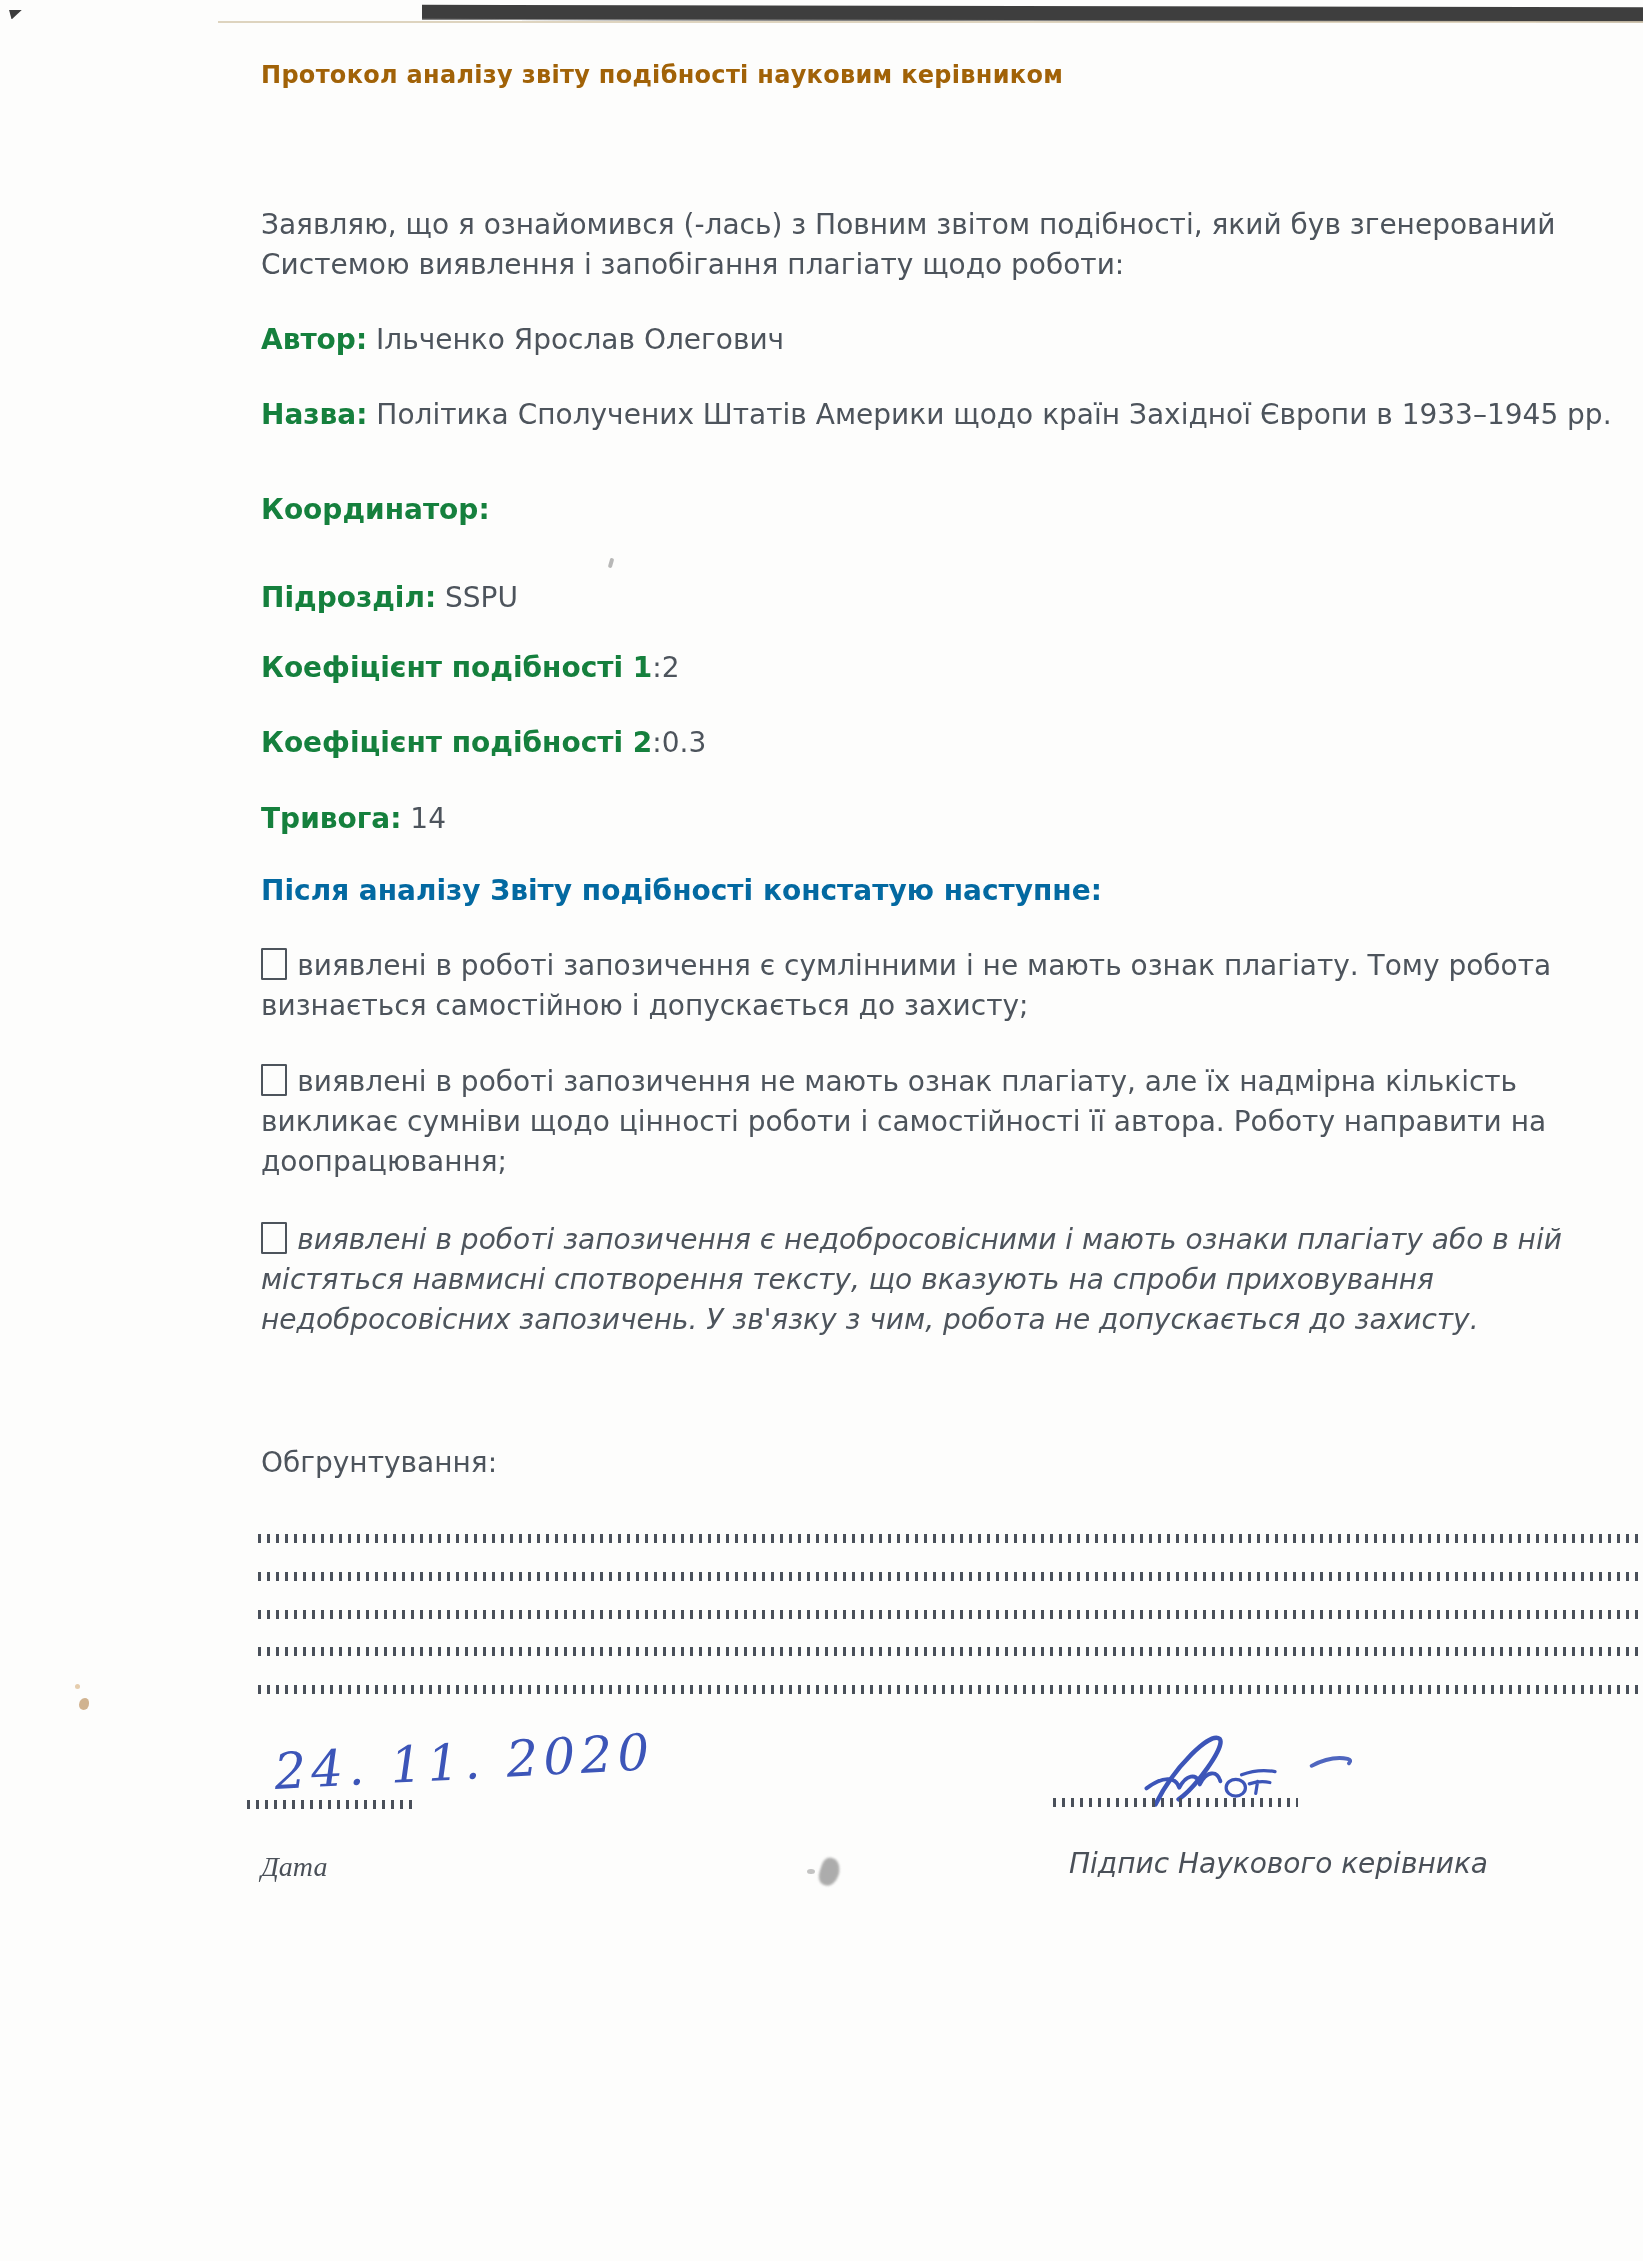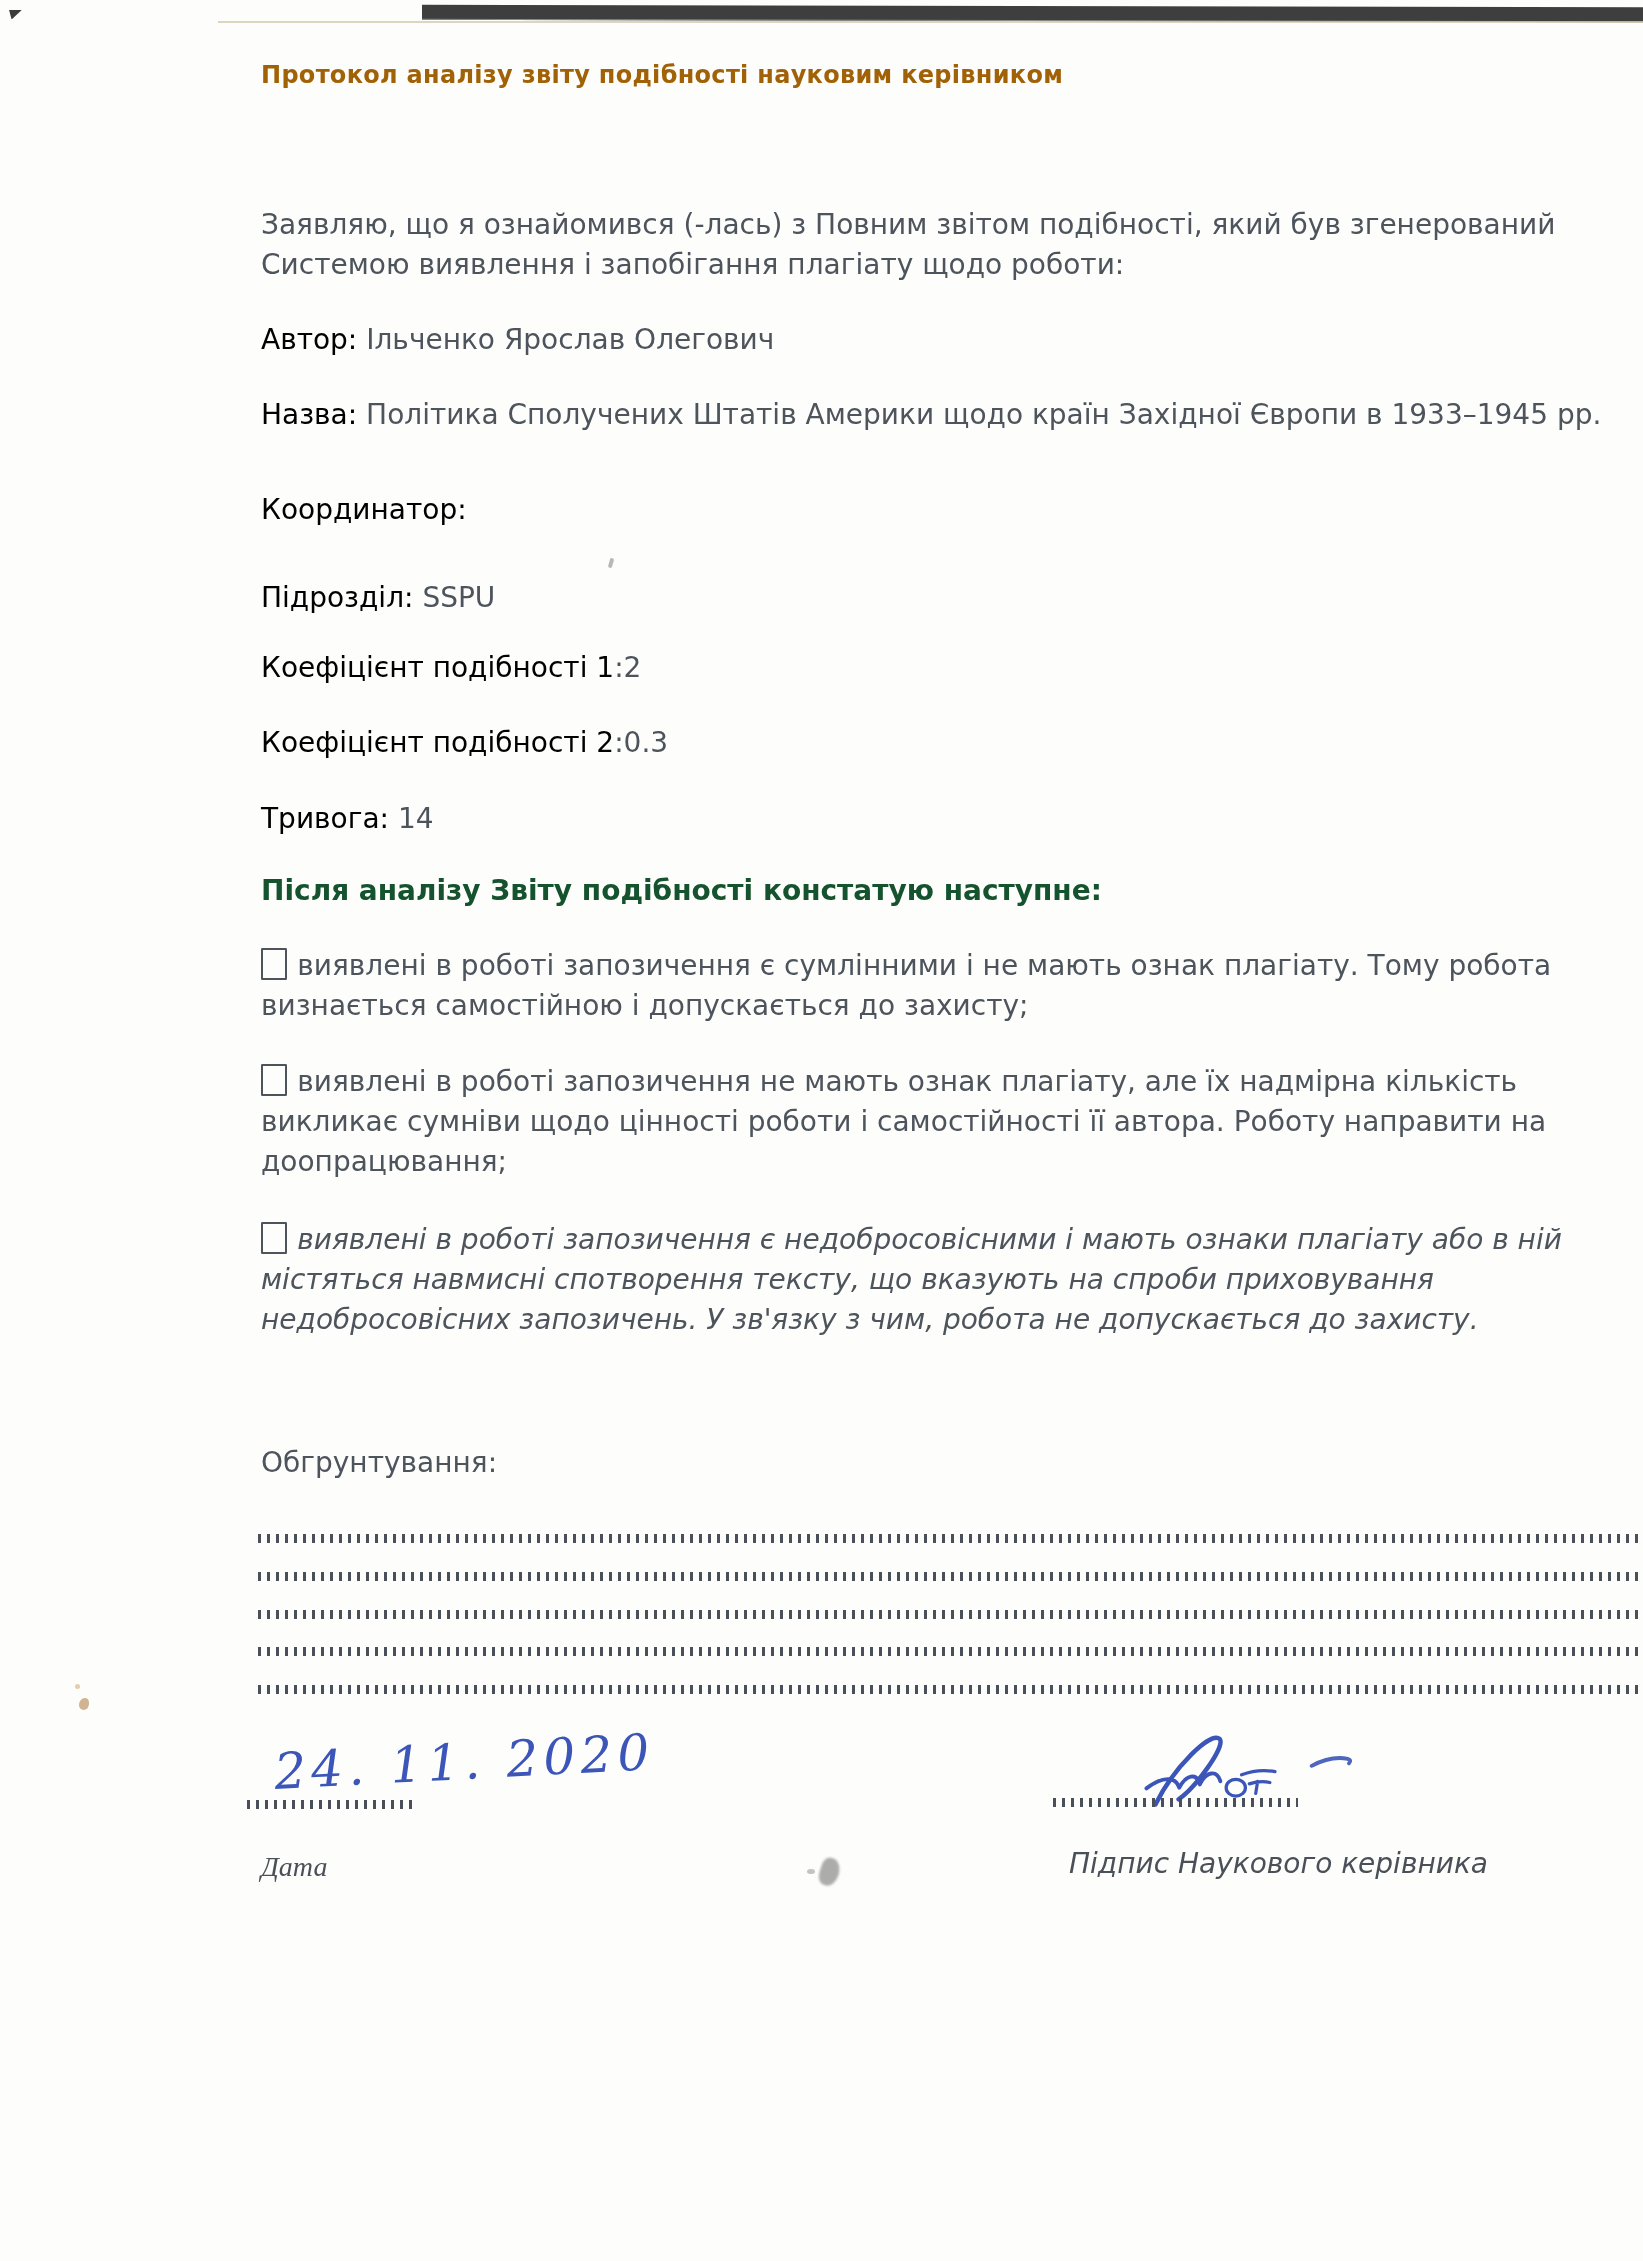--- a/index.html
+++ b/index.html
@@ -18,30 +18,30 @@
   .speck-tan{position:absolute;left:79px;top:1698px;width:10.3px;height:11.6px;background:#c6a176;border-radius:60% 40% 55% 45%;opacity:.8;filter:blur(0.6px);}
   .speck-tan2{position:absolute;left:75px;top:1684px;width:5.2px;height:5.2px;background:#dcb98d;border-radius:50%;opacity:.7;filter:blur(0.6px);}
   .ink-smudge{position:absolute;left:820px;top:1858px;width:19.3px;height:28px;background:#6b6b6b;opacity:.55;border-radius:40% 60% 55% 45%;filter:blur(1px);transform:rotate(18deg);}
   .ink-smudge2{position:absolute;left:807px;top:1869px;width:7.7px;height:5.2px;background:#8a8a8a;opacity:.5;border-radius:50%;filter:blur(0.6px);}
   .tick-mark{position:absolute;left:609px;top:558px;width:3.9px;height:10.3px;background:#9a9a9a;opacity:.7;transform:rotate(16deg);border-radius:1.9px;}
   
   .abs{position:absolute;}
   .doc-title{left:261px;top:61px;width:1225px;font-size:24px;font-weight:bold;color:#a16207;letter-spacing:0.3px;}
   .body-text{font-size:28px;line-height:40px;}
   .w{width:1357px;}
-  .b{font-weight:normal;color:#000000;}
+  .b{font-weight:bold;color:#15803d;}
   .intro{left:261px;top:205px;}
   .row-author{left:261px;top:320px;}
   .row-title{left:261px;top:395px;}
   .row-coordinator{left:261px;top:490px;}
   .row-unit{left:261px;top:578px;}
   .row-coef1{left:261px;top:648px;}
   .row-coef2{left:261px;top:723px;}
   .row-alert{left:261px;top:799px;}
-  .statement{left:261px;top:871px;font-weight:bold;color:#14532d;}
+  .statement{left:261px;top:871px;font-weight:bold;color:#0369a1;}
   .opt1{left:261px;top:946px;}
   .opt2{left:261px;top:1062px;}
   .opt3{left:261px;top:1220px;font-style:italic;}
   .justif-label{left:261px;top:1443px;}
   .checkbox{
     display:inline-block;width:22px;height:28px;
     border:2.6px solid #4d545c;border-radius:1.3px;
     margin-right:10.3px;vertical-align:-5.2px;background:transparent;
   }
   

